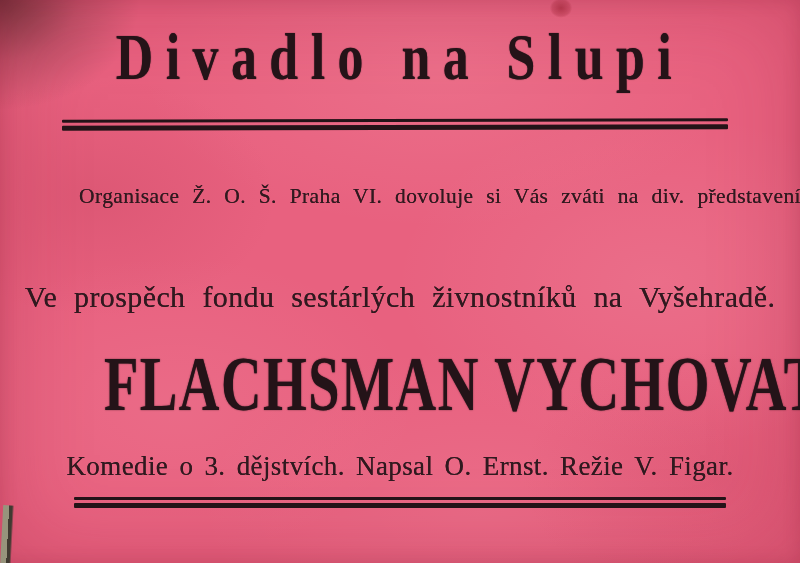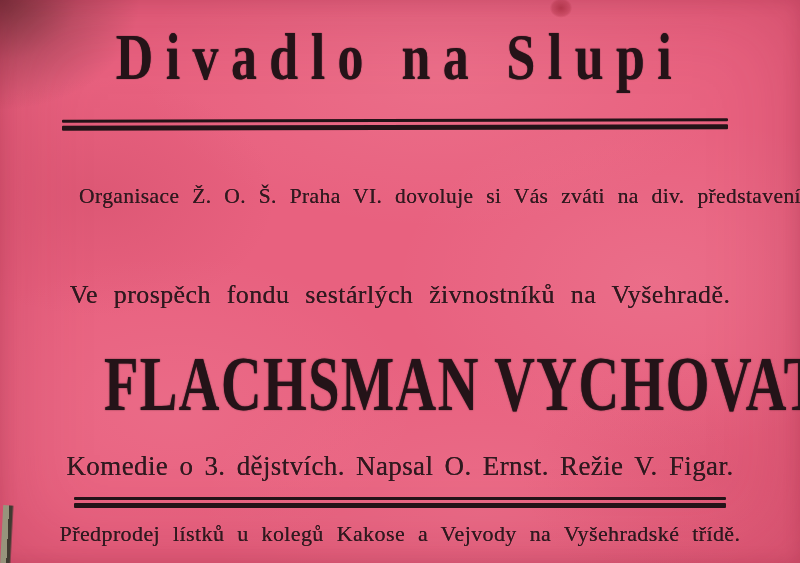--- a/index.html
+++ b/index.html
@@ -55,21 +55,21 @@
   .rule-top    { top: 119px; left: 62px; width: 666px; transform: rotate(-0.15deg); }
   .rule-bottom { top: 497px; left: 74px; width: 652px; }
 
   .body-line {
     white-space: nowrap;
     color: #30191f;
     text-shadow: 0 0 0.6px rgba(48,25,31,0.9);
   }
   .line-invitation { top: 184px; font-size: 21.5px; word-spacing: 7px;  letter-spacing: 0.4px; margin-left: 40px; }
   .line-datetime   { top: 228px; font-size: 22.5px; word-spacing: 3px;  letter-spacing: 0.4px; }
-  .line-benefit    { top: 280px; font-size: 26px; word-spacing: 9px;  letter-spacing: 0.4px; text-align: center; }
+  .line-benefit    { top: 280px; font-size: 30px; word-spacing: 9px;  letter-spacing: 0.4px; text-align: center; }
   .line-credits    { top: 451px; font-size: 27px; word-spacing: 4px;  letter-spacing: 0.4px; }
   .line-presale    { top: 521px; font-size: 22px;   word-spacing: 7px;  letter-spacing: 0.4px; }
 
   .play-title {
     top: 340px;
     font-weight: 700;
     font-size: 76px;
     letter-spacing: 2px;
     color: #241318;
     transform: scale(0.74, 1.04);
@@ -109,17 +109,16 @@
 
   <div class="abs play-title">FLACHSMAN VYCHOVATEL</div>
 
   <div class="abs body-line line-credits">Komedie o 3. dějstvích. Napsal O. Ernst. Režie V. Figar.</div>
 
   <div class="rule rule-bottom">
     <div class="thin"></div>
     <div class="thick"></div>
   </div>
 
-  <div class="abs body-line line-presale">Předprodej lístků u kolegů Kakose a Vejvody na Vyšehradské třídě.</div>
 
   <div class="scan-edge"></div>
 
 </div>
 
 </body></html>

